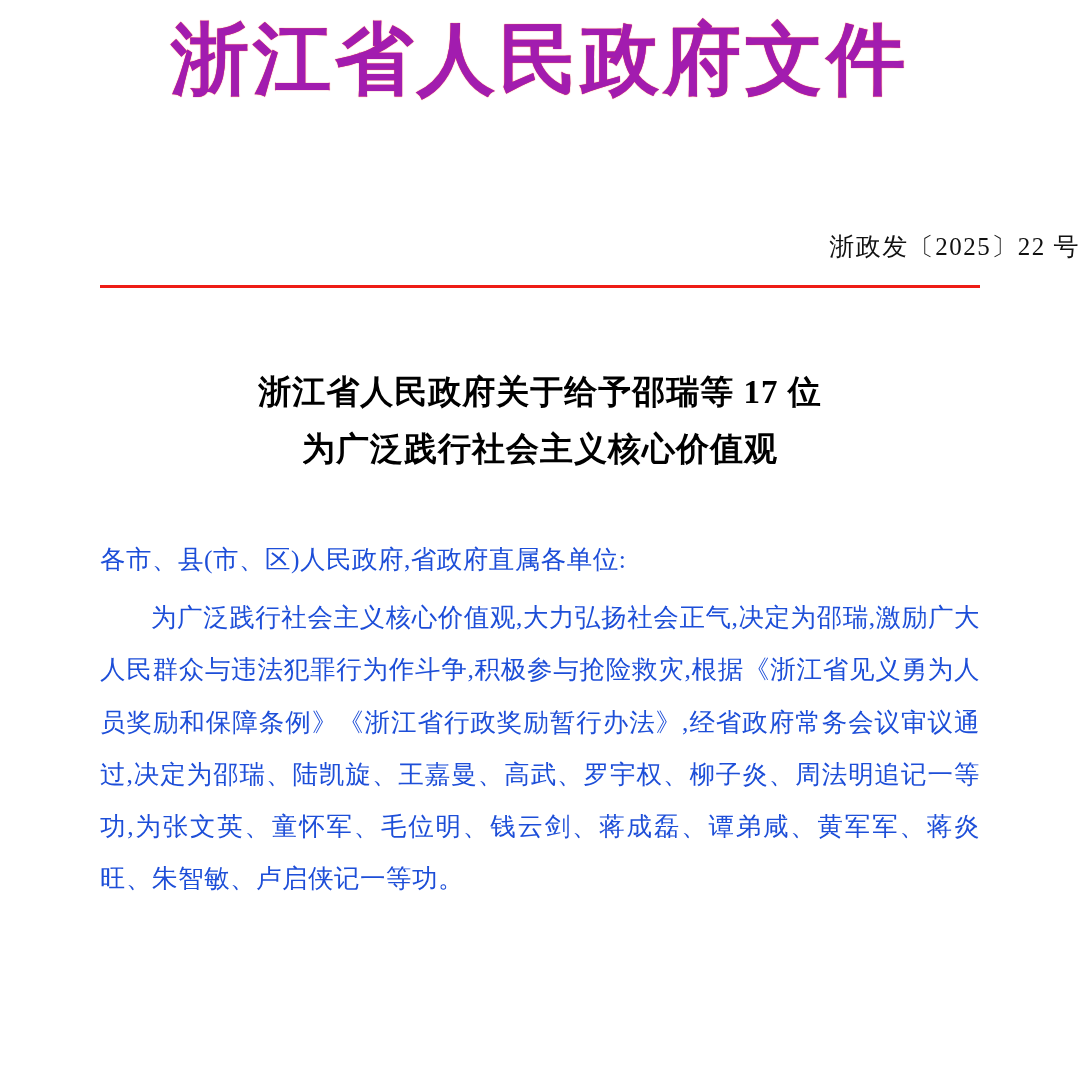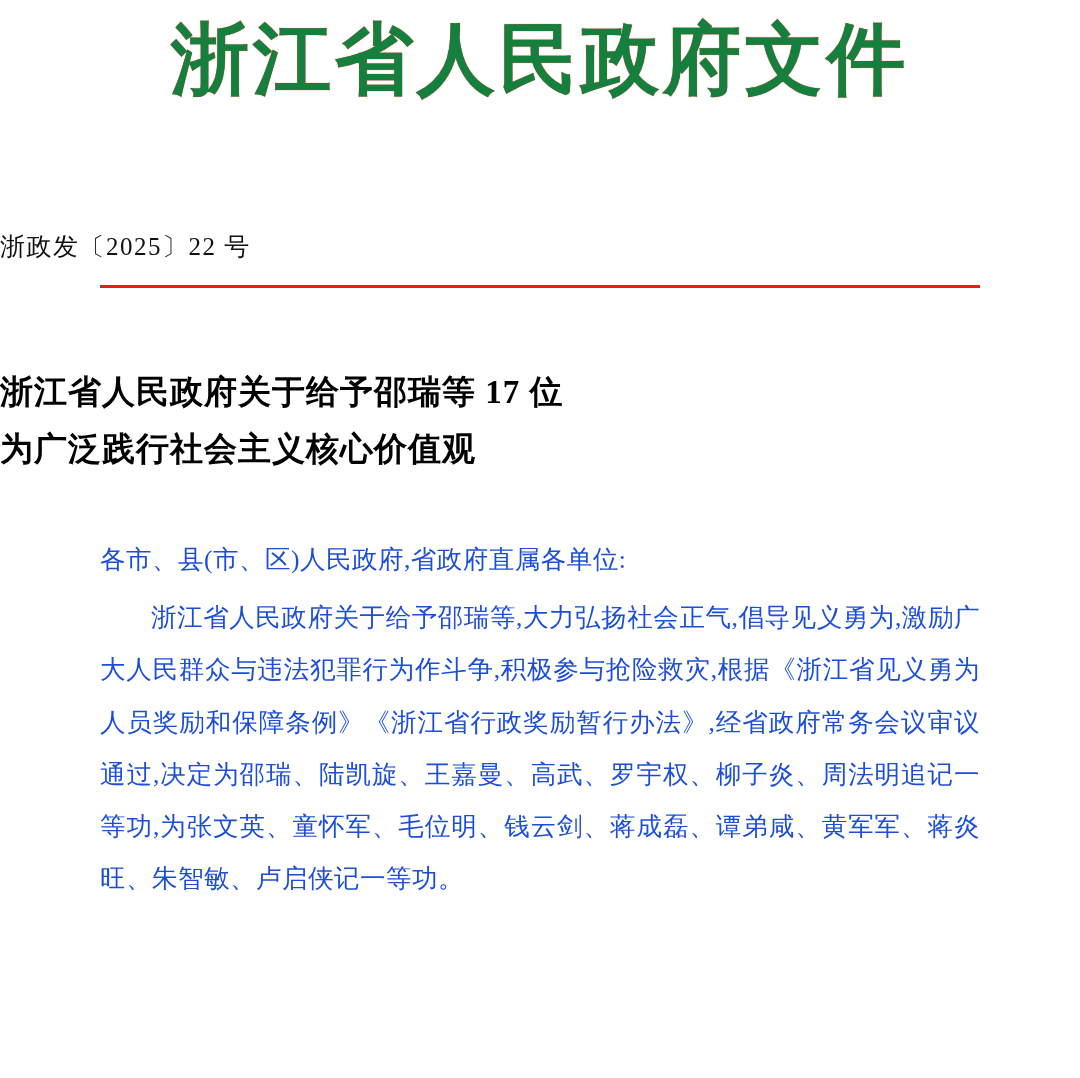--- a/index.html
+++ b/index.html
@@ -20,54 +20,54 @@
     background: #ffffff;
     box-sizing: border-box;
   }
 
   
   .masthead {
     text-align: center;
     padding-top: 18px;
   }
   .masthead-title {
-    color: #15803d;
+    color: #a21caf;
     font-family: "Liberation Serif", "DejaVu Serif", serif;
     font-weight: 700;
     font-size: 78px;
     line-height: 1.08;
     letter-spacing: 4px;
     white-space: nowrap;
     text-shadow: 0 0 1px #ee1c16;
   }
 
   
   .doc-number-wrap {
-    text-align: left;
+    text-align: right;
     margin-top: 128px;
   }
   .doc-number {
     font-size: 25px;
     letter-spacing: 1.5px;
     color: #111111;
     font-family: "Liberation Serif", "DejaVu Serif", serif;
   }
 
   
   .red-rule {
     margin: 22px auto 0 auto;
     width: 880px;
     height: 3px;
     background: #ee1c16;
   }
 
   
   .doc-title {
     margin-top: 76px;
-    text-align: left;
+    text-align: center;
     color: #000000;
     font-weight: 700;
     font-size: 33px;
     line-height: 1.72;
     letter-spacing: 1px;
   }
   .doc-title .line {
     display: block;
   }
 
@@ -104,16 +104,16 @@
 
   <div class="red-rule"></div>
 
   <div class="doc-title">
     <span class="line">浙江省人民政府关于给予邵瑞等 17 位</span>
     <span class="line">为广泛践行社会主义核心价值观</span>
   </div>
 
   <div class="body-block">
     <p class="salutation">各市、县(市、区)人民政府,省政府直属各单位:</p>
-    <p class="para">浙江省人民政府关于给予邵瑞等,大力弘扬社会正气,倡导见义勇为,激励广大人民群众与违法犯罪行为作斗争,积极参与抢险救灾,根据《浙江省见义勇为人员奖励和保障条例》《浙江省行政奖励暂行办法》,经省政府常务会议审议通过,决定为邵瑞、陆凯旋、王嘉曼、高武、罗宇权、柳子炎、周法明追记一等功,为张文英、童怀军、毛位明、钱云剑、蒋成磊、谭弟咸、黄军军、蒋炎旺、朱智敏、卢启侠记一等功。</p>
+    <p class="para">为广泛践行社会主义核心价值观,大力弘扬社会正气,决定为邵瑞,激励广大人民群众与违法犯罪行为作斗争,积极参与抢险救灾,根据《浙江省见义勇为人员奖励和保障条例》《浙江省行政奖励暂行办法》,经省政府常务会议审议通过,决定为邵瑞、陆凯旋、王嘉曼、高武、罗宇权、柳子炎、周法明追记一等功,为张文英、童怀军、毛位明、钱云剑、蒋成磊、谭弟咸、黄军军、蒋炎旺、朱智敏、卢启侠记一等功。</p>
   </div>
 
 </div>
 
 </body></html>

